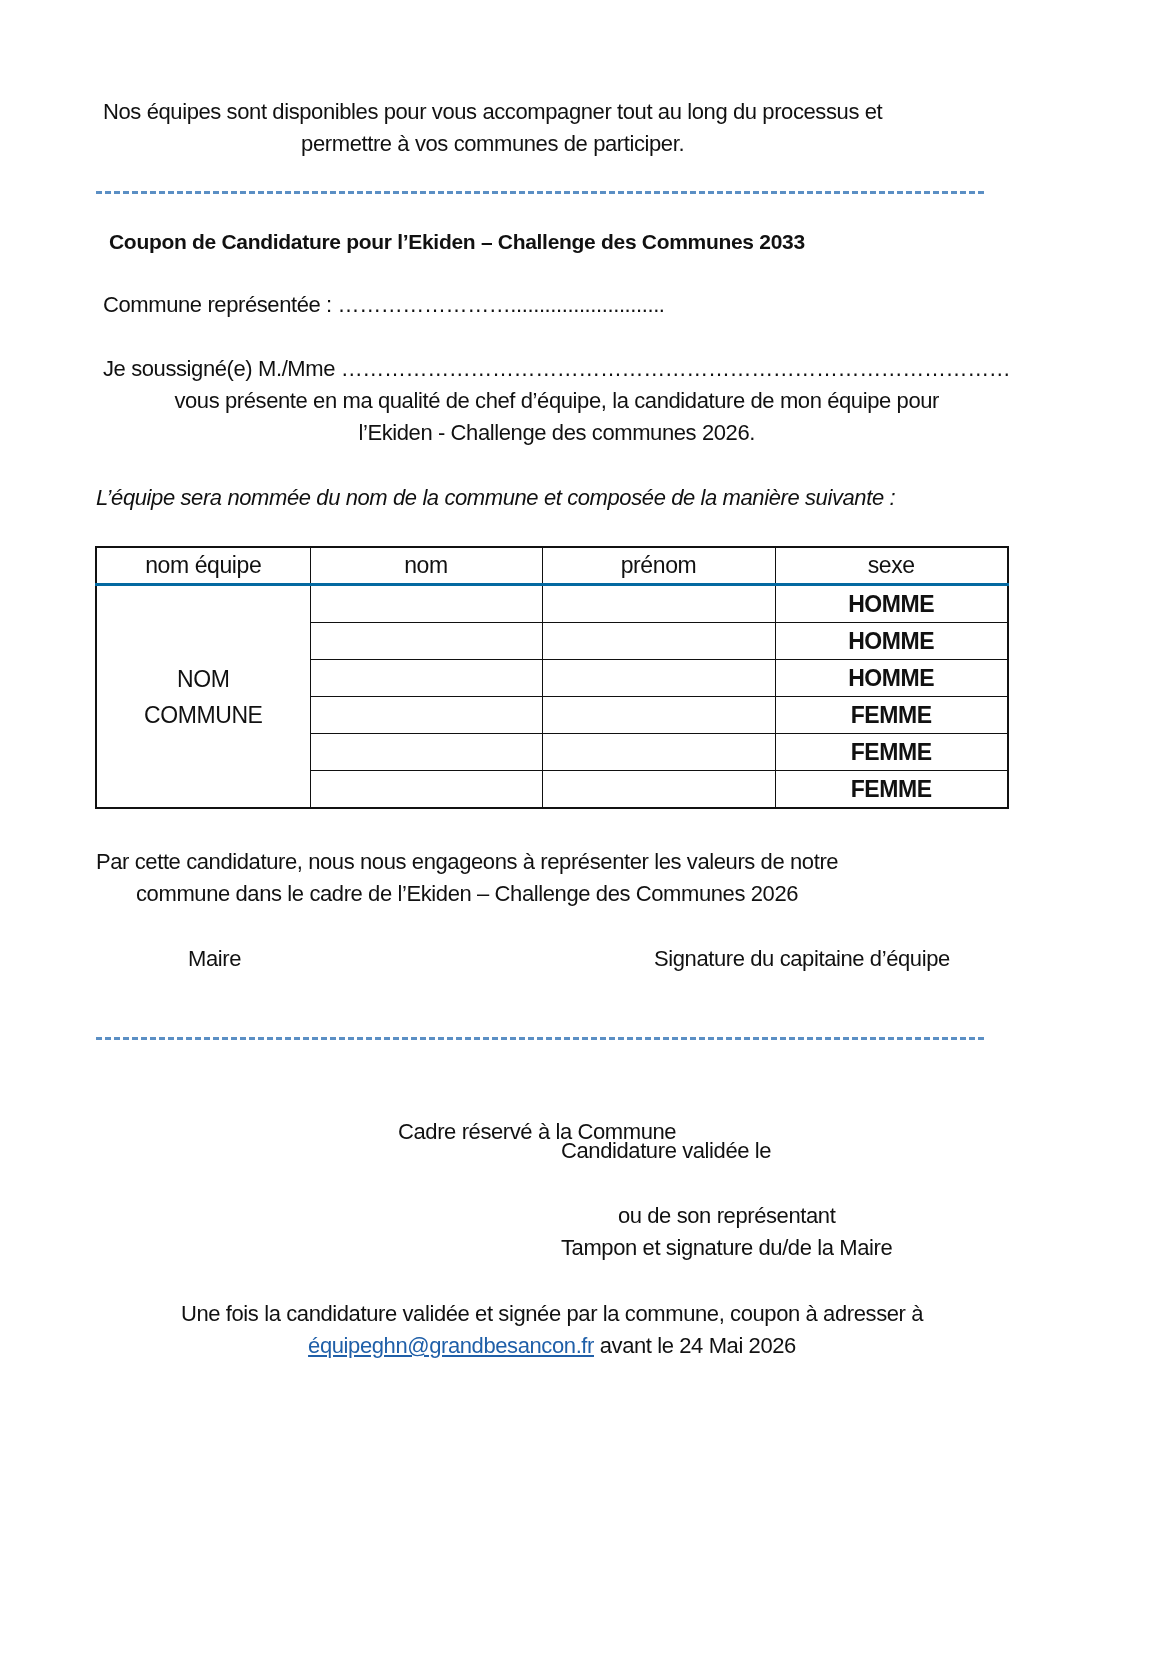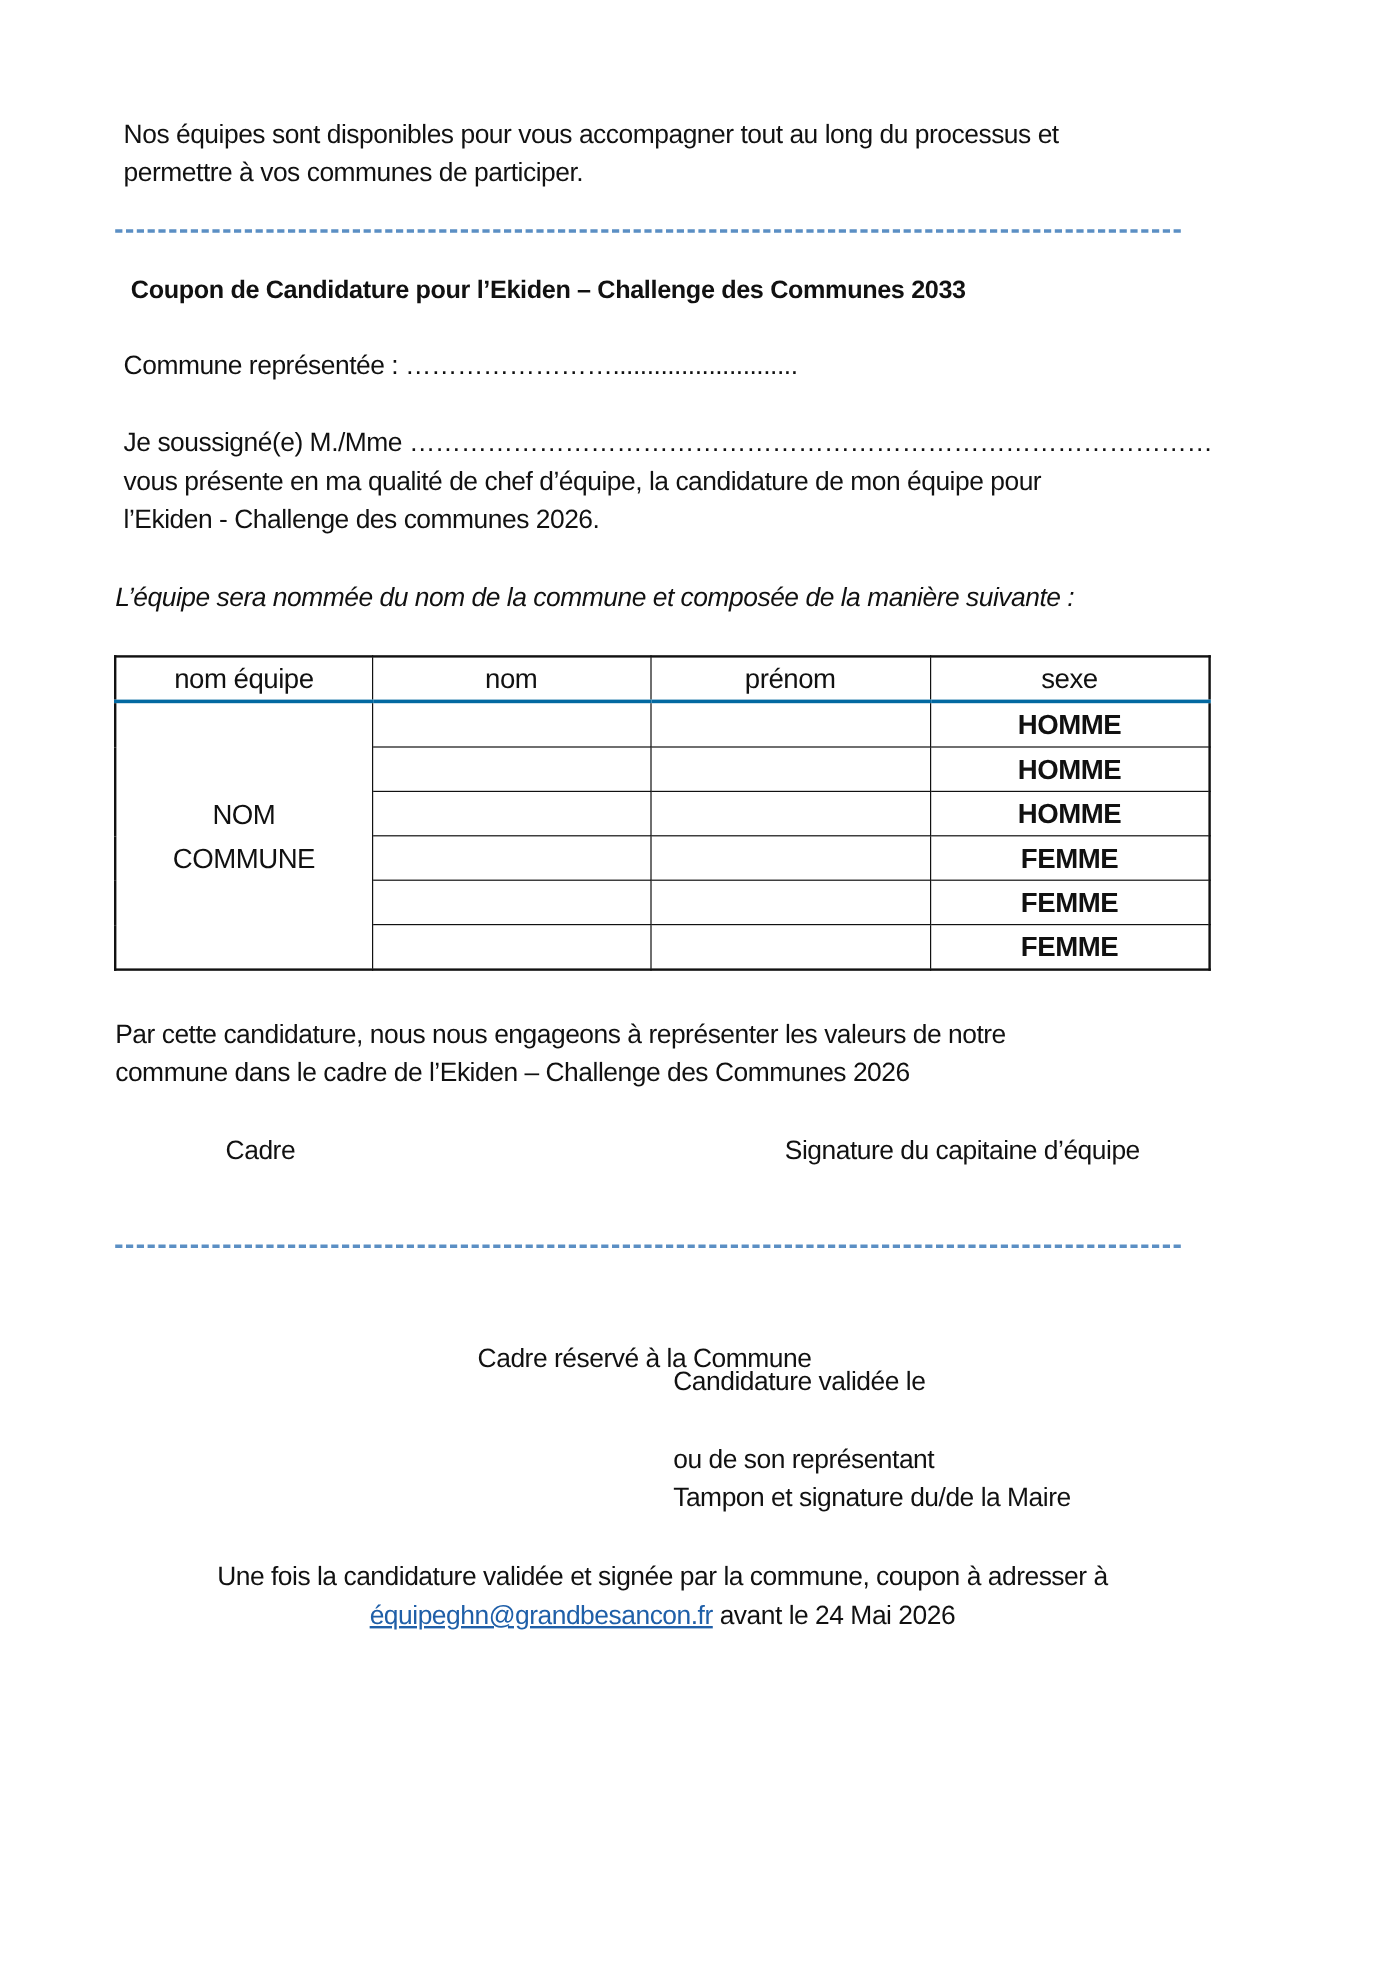--- a/index.html
+++ b/index.html
@@ -1,20 +1,20 @@
 <!DOCTYPE html>
 <html><head>
   <meta charset="utf-8">
   <style>
     html, body { margin: 0; padding: 0; background: #ffffff; }
     body {
       width: 1165px; height: 1654px; position: relative; overflow: hidden;
       font-family: "Liberation Sans", sans-serif; color: #111;
     }
-    .abs { position: absolute; }
+    .abs { position: absolute; text-align: center; }
     .txt { font-size: 22px; line-height: 32px; letter-spacing: -0.4px; white-space: nowrap; }
     .intro { left: 103px; top: 96px; }
     .dash {
       position: absolute; height: 0; border-top: 3px dashed #5b8fc4;
     }
     .dash1 { left: 96px; top: 191px; width: 888px; }
     .dash2 { left: 96px; top: 1037px; width: 888px; }
     .title { left: 109px; top: 226px; font-weight: bold; font-size: 21px; letter-spacing: -0.3px; }
     .commune { left: 103px; top: 289px; }
     .soussigne { left: 103px; top: 353px; }
@@ -116,21 +116,21 @@
       <td class="sexe">FEMME</td>
     </tr>
   </tbody>
 </table>
 
 <div class="abs txt engage">
   <div>Par cette candidature, nous nous engageons à représenter les valeurs de notre</div>
   <div>commune dans le cadre de l’Ekiden – Challenge des Communes 2026</div>
 </div>
 
-<div class="abs txt date">Cadre</div>
+<div class="abs txt date">Maire</div>
 <div class="abs txt signature">Signature du capitaine d’équipe</div>
 
 <div class="dash dash2"></div>
 
 <div class="abs txt cadre">Cadre réservé à la Commune</div>
 <div class="abs txt validee">Candidature validée le</div>
 <div class="abs txt tampon">
   <div>ou de son représentant</div>
   <div>Tampon et signature du/de la Maire</div>
 </div>

